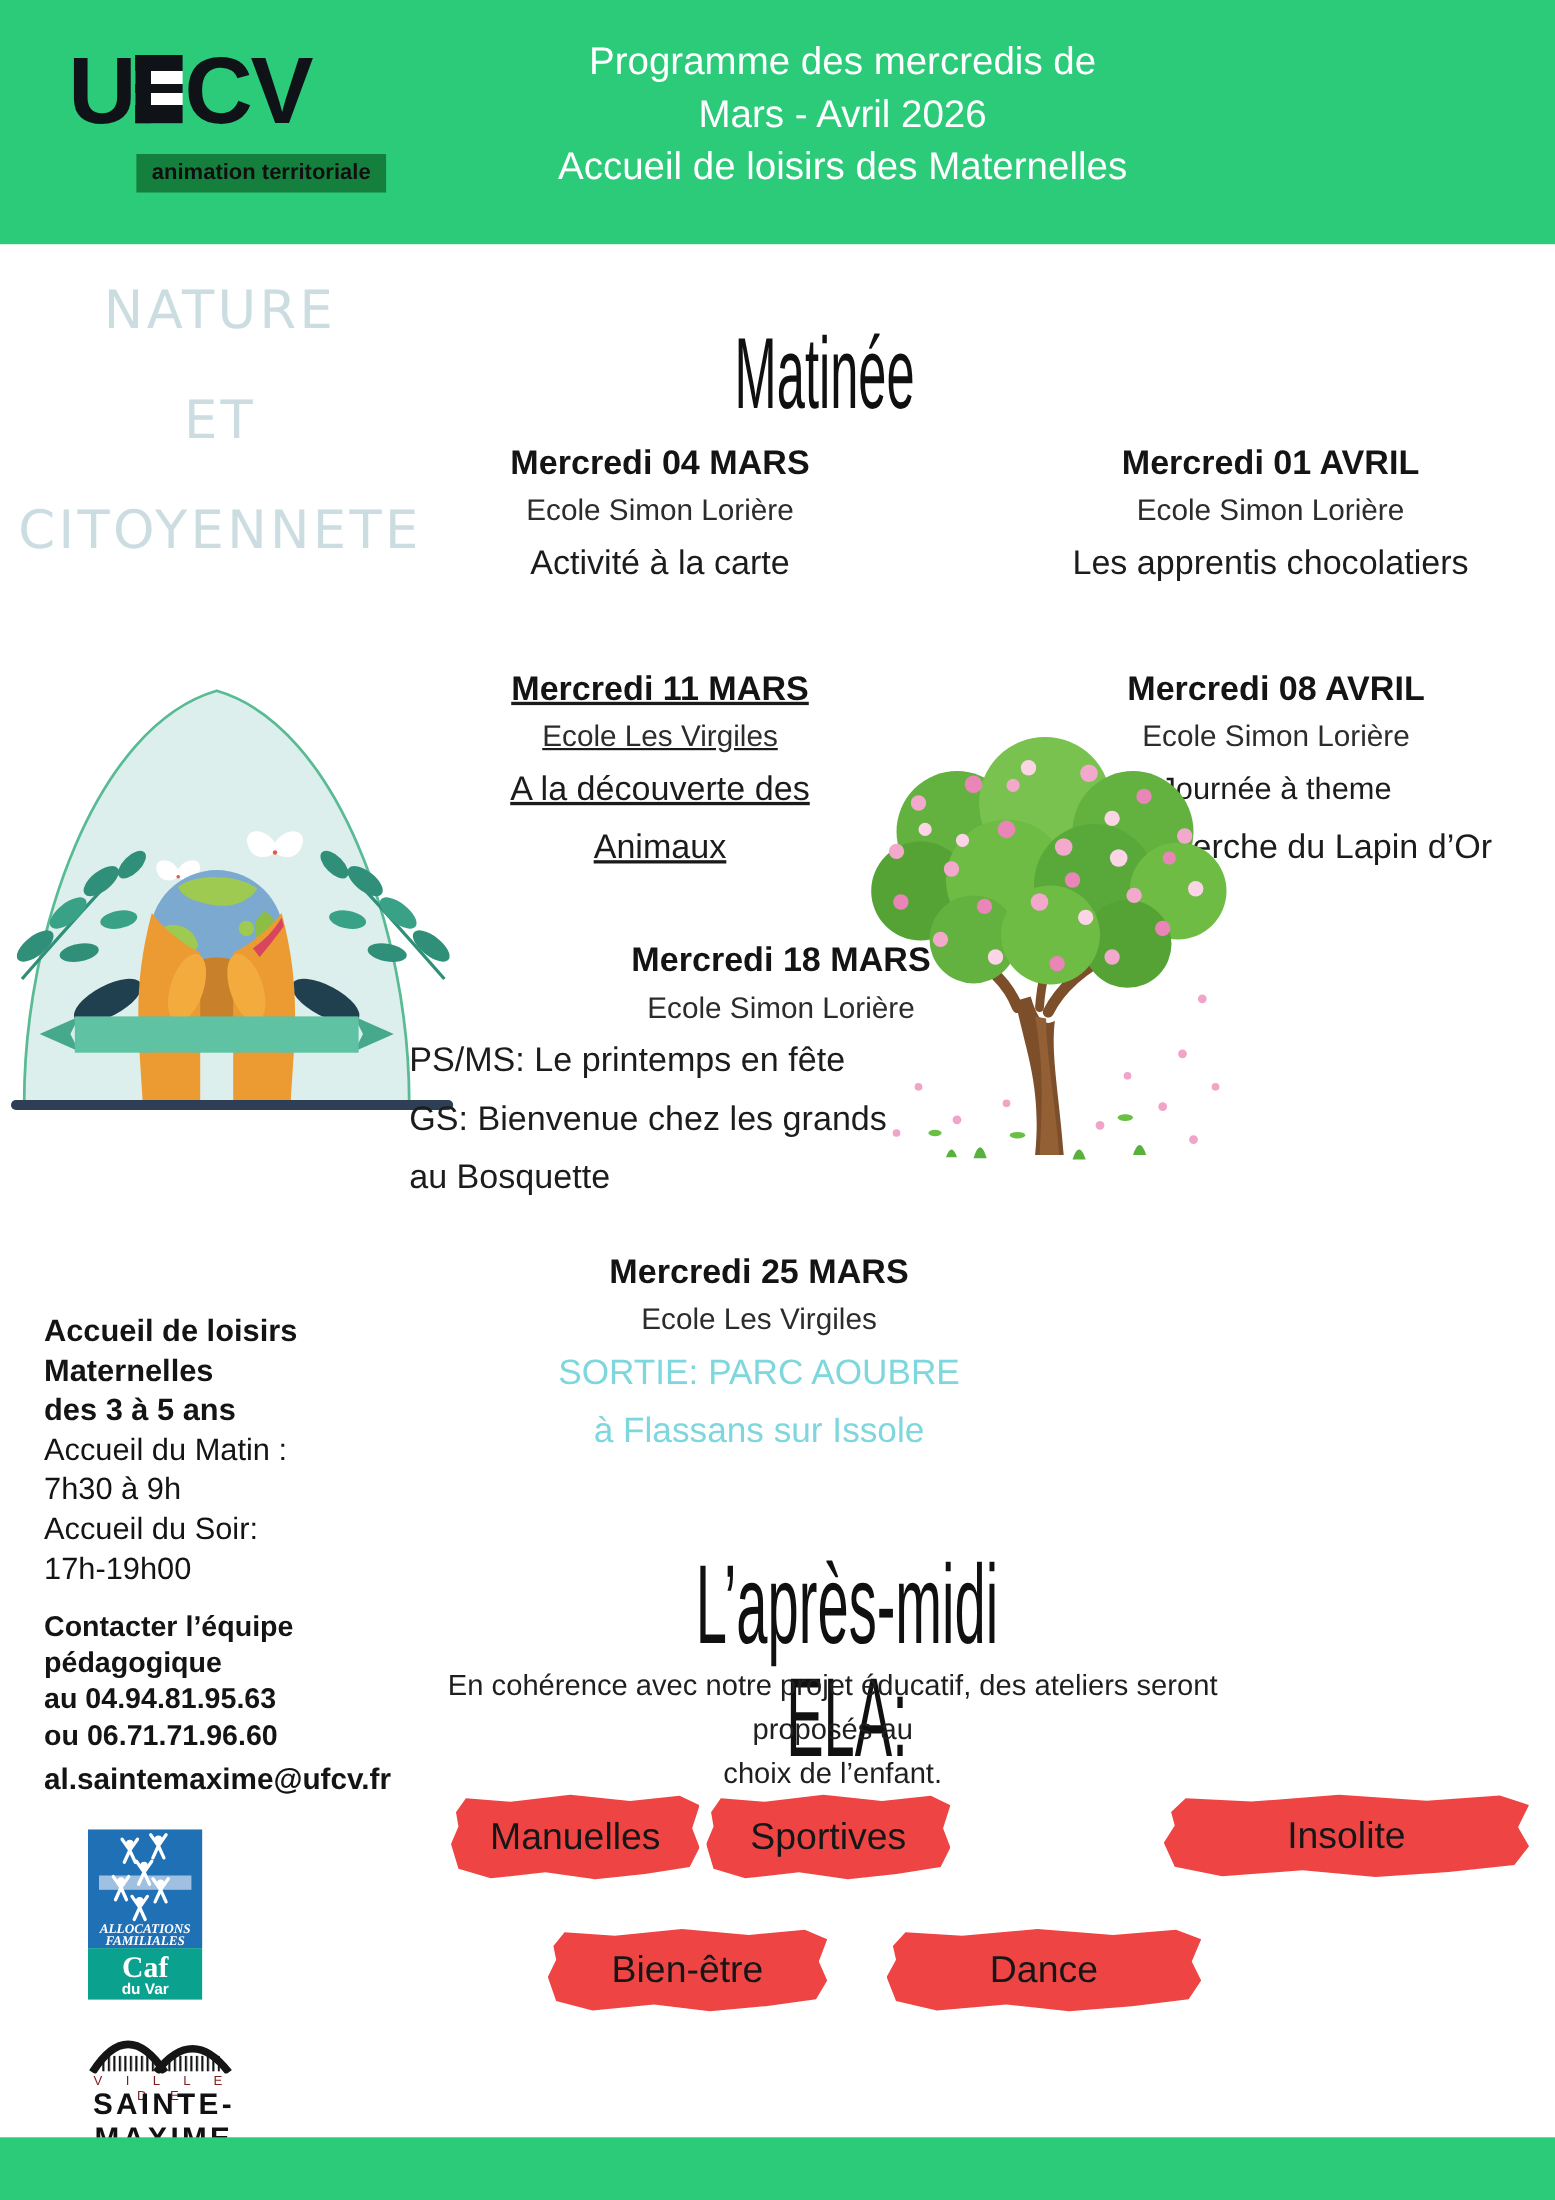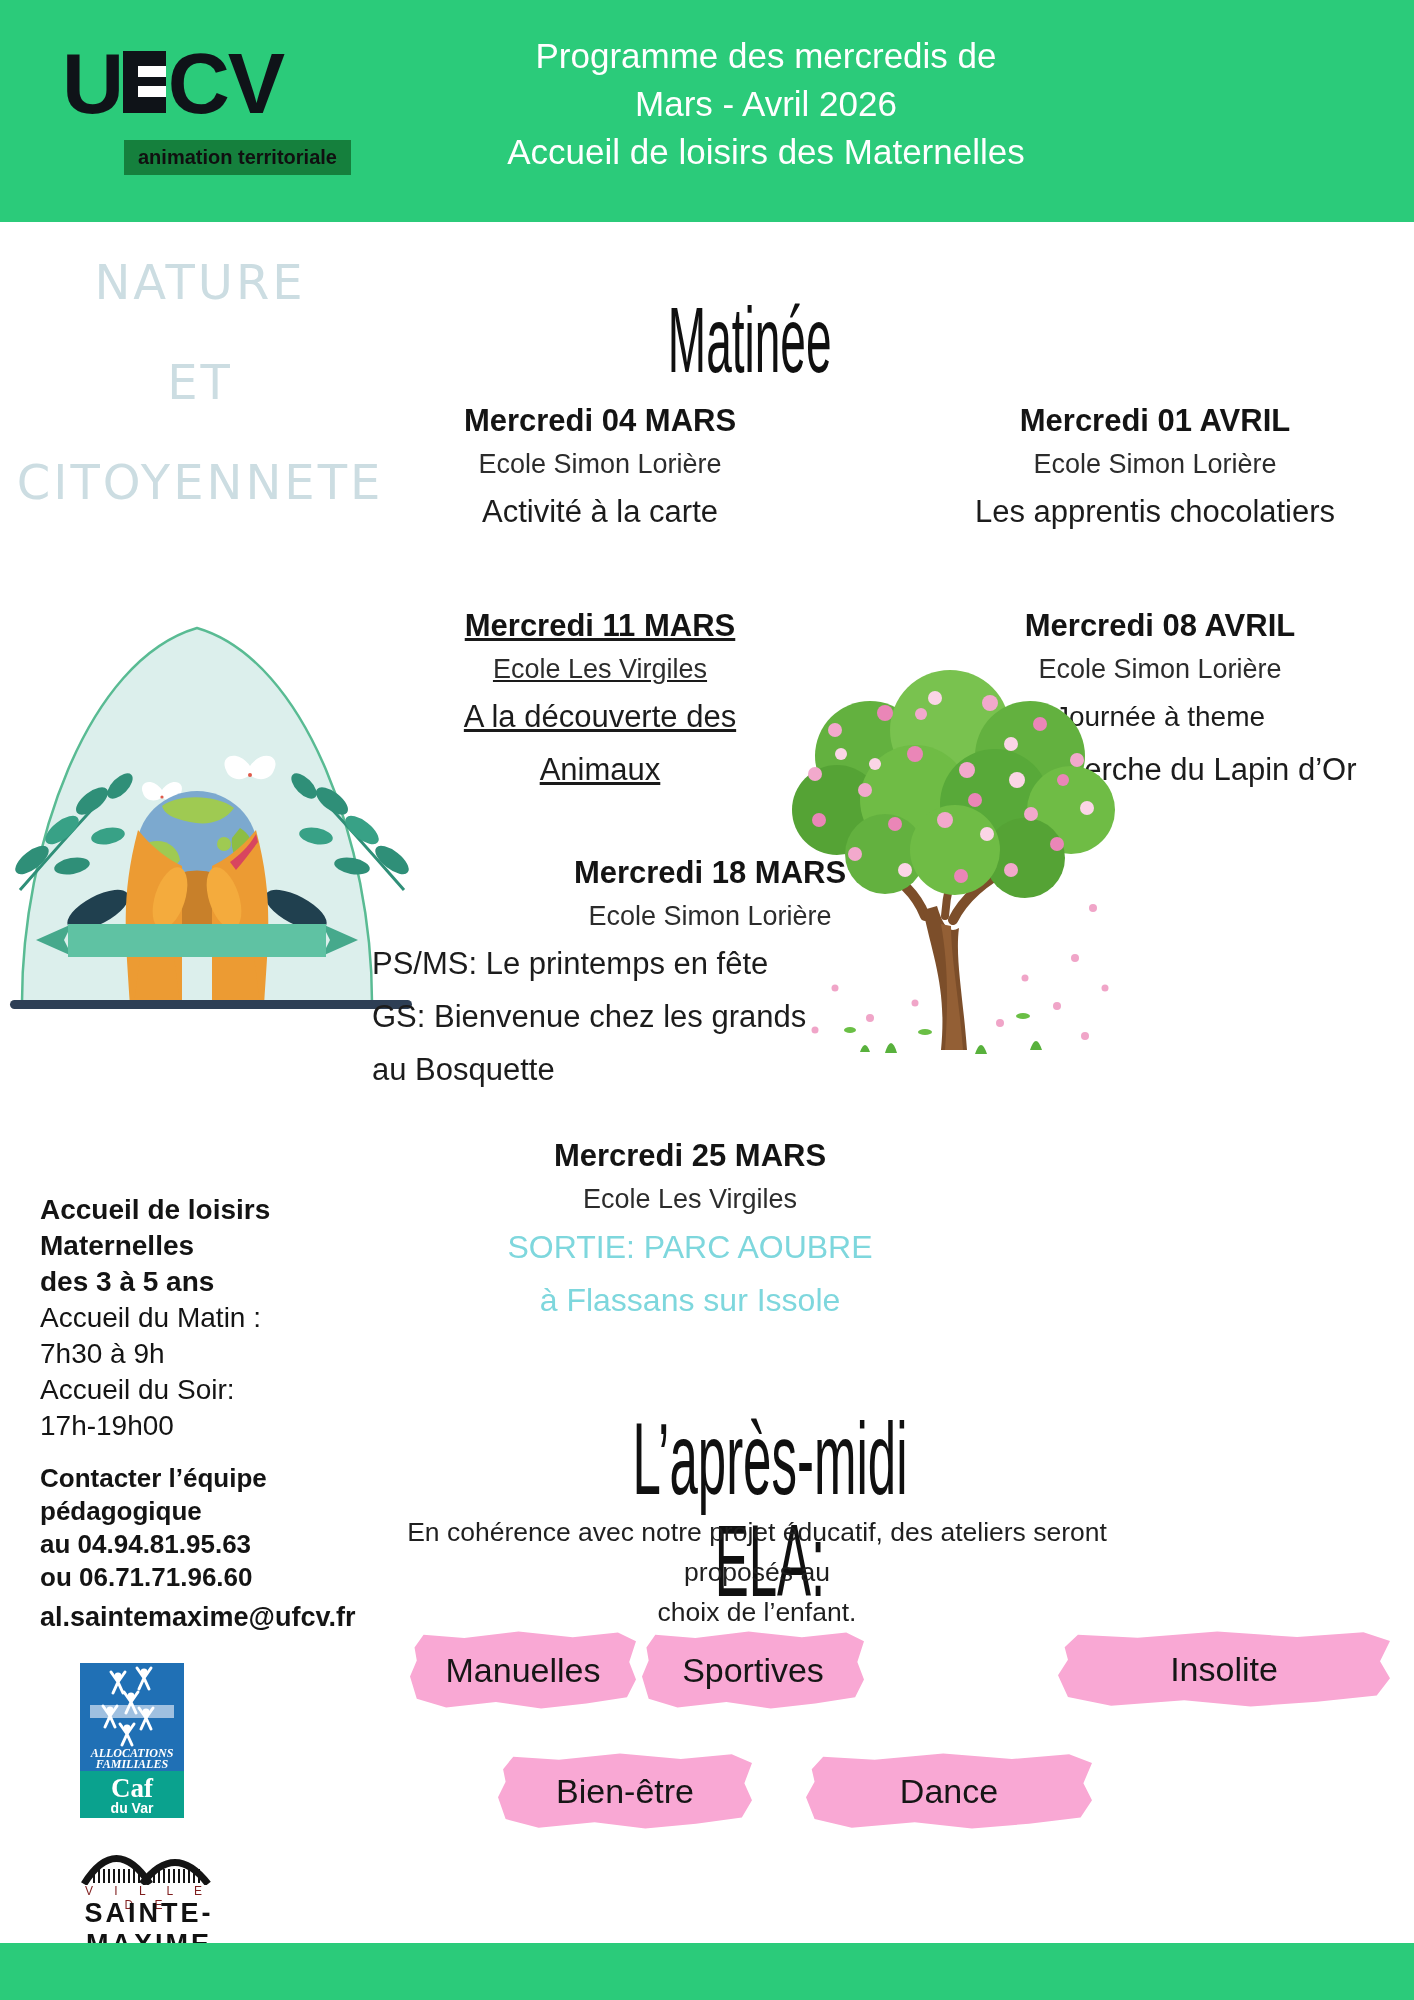--- a/index.html
+++ b/index.html
@@ -48,21 +48,21 @@
   .ev-line{font-size:31px;color:#1c1c1c;margin-top:11px;line-height:42px;}
   .ev-line.sm{font-size:28px;}
   .event.left-body .ev-line{text-align:left;}
   .hl{color:#7ed7dd;font-size:32px;}
 
   
   .aft-desc{left:380px;top:1512px;width:754px;text-align:center;font-size:26.5px;
             line-height:40px;color:#1f1f1f;}
 
   
-  .badge{background:#f9a8d4;display:flex;align-items:center;justify-content:center;
+  .badge{background:#ef4444;display:flex;align-items:center;justify-content:center;
          clip-path:polygon(2% 22%,6% 6%,24% 10%,48% 2%,72% 9%,92% 3%,100% 14%,97% 40%,100% 62%,96% 84%,78% 92%,58% 98%,38% 90%,16% 97%,3% 86%,0 58%,3% 38%);}
   .badge span{font-size:34px;color:#161616;}
   .badge::after{content:"";position:absolute;left:28%;bottom:-7px;width:48%;height:9px;background:#cfe0e3;
                 clip-path:polygon(0 45%,100% 0,88% 100%,8% 85%);}
 
   .footer-band{left:0;top:1943px;width:1414px;height:57px;background:#2bcb7a;}
 </style>
 </head>
 <body>
 

